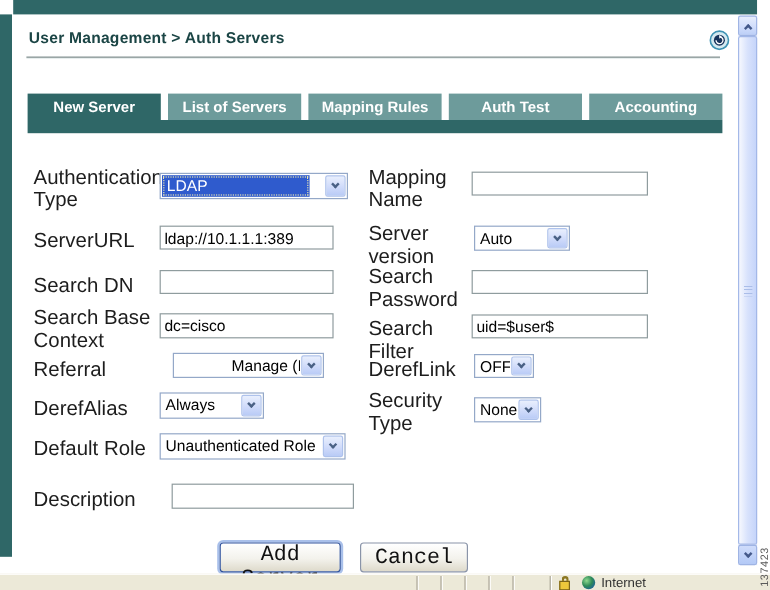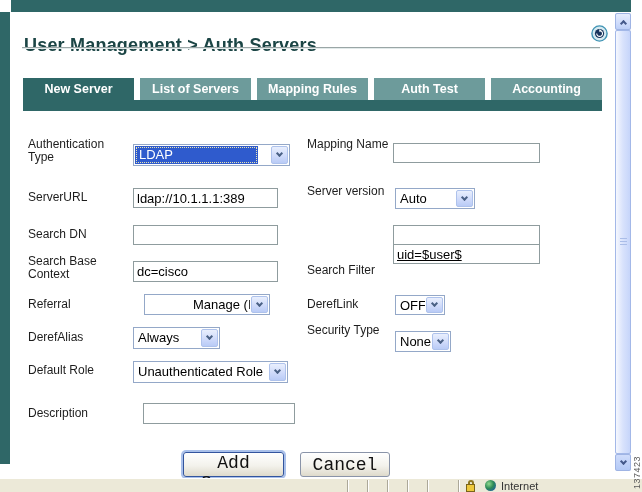--- a/index.html
+++ b/index.html
@@ -6,35 +6,35 @@
   html,body { background:#fff; }
   .screen {
     position:relative; width:642px; height:492px; overflow:hidden;
     background:#ffffff; font-family:"Liberation Sans", sans-serif;
   }
   
   .topbar   { position:absolute; left:11px; top:0; width:620px; height:12px; background:var(--teal-dark); }
   .leftstrip{ position:absolute; left:0; top:12px; width:10px; height:452px; background:var(--teal-dark); }
   .rightmargin{ position:absolute; left:631px; top:0; width:11px; height:492px; background:#fff; }
 
-  .heading { position:absolute; left:24px; top:35px; font-size:18px; font-weight:bold; color:var(--heading-text); letter-spacing:.2px; }
+  .heading { position:absolute; left:24px; top:24px; font-size:13px; font-weight:bold; color:var(--heading-text); letter-spacing:.2px; }
   .rule    { position:absolute; left:22px; top:47px; width:578px; height:2px;
              background:linear-gradient(180deg,#9aa6a6 0,#9aa6a6 1px,#e2eaea 1px,#e2eaea 2px); }
 
   .refresh { position:absolute; left:591px; top:25px; width:17px; height:17px; cursor:pointer; }
 
   
   .tabs { position:absolute; left:23px; top:78px; width:579px; height:22px; display:flex; gap:6px; }
   .tab  { flex:1; background:var(--teal-tab-inactive); color:#fff; font-weight:bold; font-size:12.5px;
           text-align:center; line-height:22px; cursor:pointer; white-space:nowrap; overflow:hidden; }
   .tab.active { background:var(--teal-dark); }
   .tabbar { position:absolute; left:23px; top:100px; width:579px; height:11px; background:var(--teal-dark); }
 
   
-  .lbl { position:absolute; font-size:12px; color:#1d1d1d; line-height:1.12; }
+  .lbl { position:absolute; font-size:17px; color:#1d1d1d; line-height:1.12; }
   .xinp { position:absolute; border:1px solid #8f9c9e; background:#fff; font-family:"Liberation Sans",sans-serif;
           font-size:13px; color:#000; padding:1px 3px; }
   .xsel { position:absolute; background:#fff; border:1px solid #94a8c8; display:flex; align-items:stretch; cursor:default; }
   .xsel-t { flex:1; font-size:13px; color:#000; padding:2px 2px 0 4px; white-space:nowrap; overflow:hidden; }
   .xsel-btn { width:17px; margin:1px; background:linear-gradient(180deg,#e9effd 0,#cdd9fa 60%,#b9cbf6 100%);
           border:1px solid #aec2ec; border-radius:2px; display:flex; align-items:center; justify-content:center; }
   .chev { width:5px; height:5px; border-right:2px solid #4a6185; border-bottom:2px solid #4a6185;
           transform:rotate(45deg); margin-top:-3px; }
   .xsel.focused .xsel-t { background:#2f5bcd; color:#fff; outline:1px dotted #e8e4b0; outline-offset:-2px; margin:1px 12px 1px 1px; padding-top:1px; }
 
@@ -116,26 +116,27 @@
   <div class="lbl" style="left:307px;top:185px;width:84px;">Server version</div>
   <div class="xsel" style="left:395px;top:188px;width:80px;height:21px;">
     <span class="xsel-t">Auto</span>
     <span class="xsel-btn">
         <span class="chev"></span>
       </span>
   </div>
 
   <div class="lbl" style="left:28px;top:228px;width:100px;">Search DN</div>
   <input class="xinp" style="left: 133px; top: 225px; width: 145px; height: 20px;" value="">
+  <div class="lbl" style="left:307px;top:221px;width:84px;">Search Password</div>
   <input class="xinp" style="left: 393px; top: 225px; width: 147px; height: 20px;" value="">
 
   <div class="lbl" style="left:28px;top:255px;width:100px;">Search Base Context</div>
   <input class="xinp" style="left: 133px; top: 261px; width: 145px; height: 21px;" value="dc=cisco">
   <div class="lbl" style="left:307px;top:264px;width:86px;">Search Filter</div>
-  <input class="xinp" style="left: 393px; top: 244px; width: 147px; height: 20px; text-decoration: underline;" value="uid=$user$">
+  <input class="xinp" style="left: 393px; top: 262px; width: 147px; height: 20px;" value="uid=$user$">
 
   <div class="lbl" style="left:28px;top:298px;width:100px;">Referral</div>
   <div class="xsel" style="left:144px;top:294px;width:126px;height:21px;padding-left:44px;">
     <span class="xsel-t">Manage (Ignore)</span>
     <span class="xsel-btn">
         <span class="chev"></span>
       </span>
   </div>
   <div class="lbl" style="left:307px;top:298px;width:84px;">DerefLink</div>
   <div class="xsel" style="left:395px;top:295px;width:50px;height:20px;">

